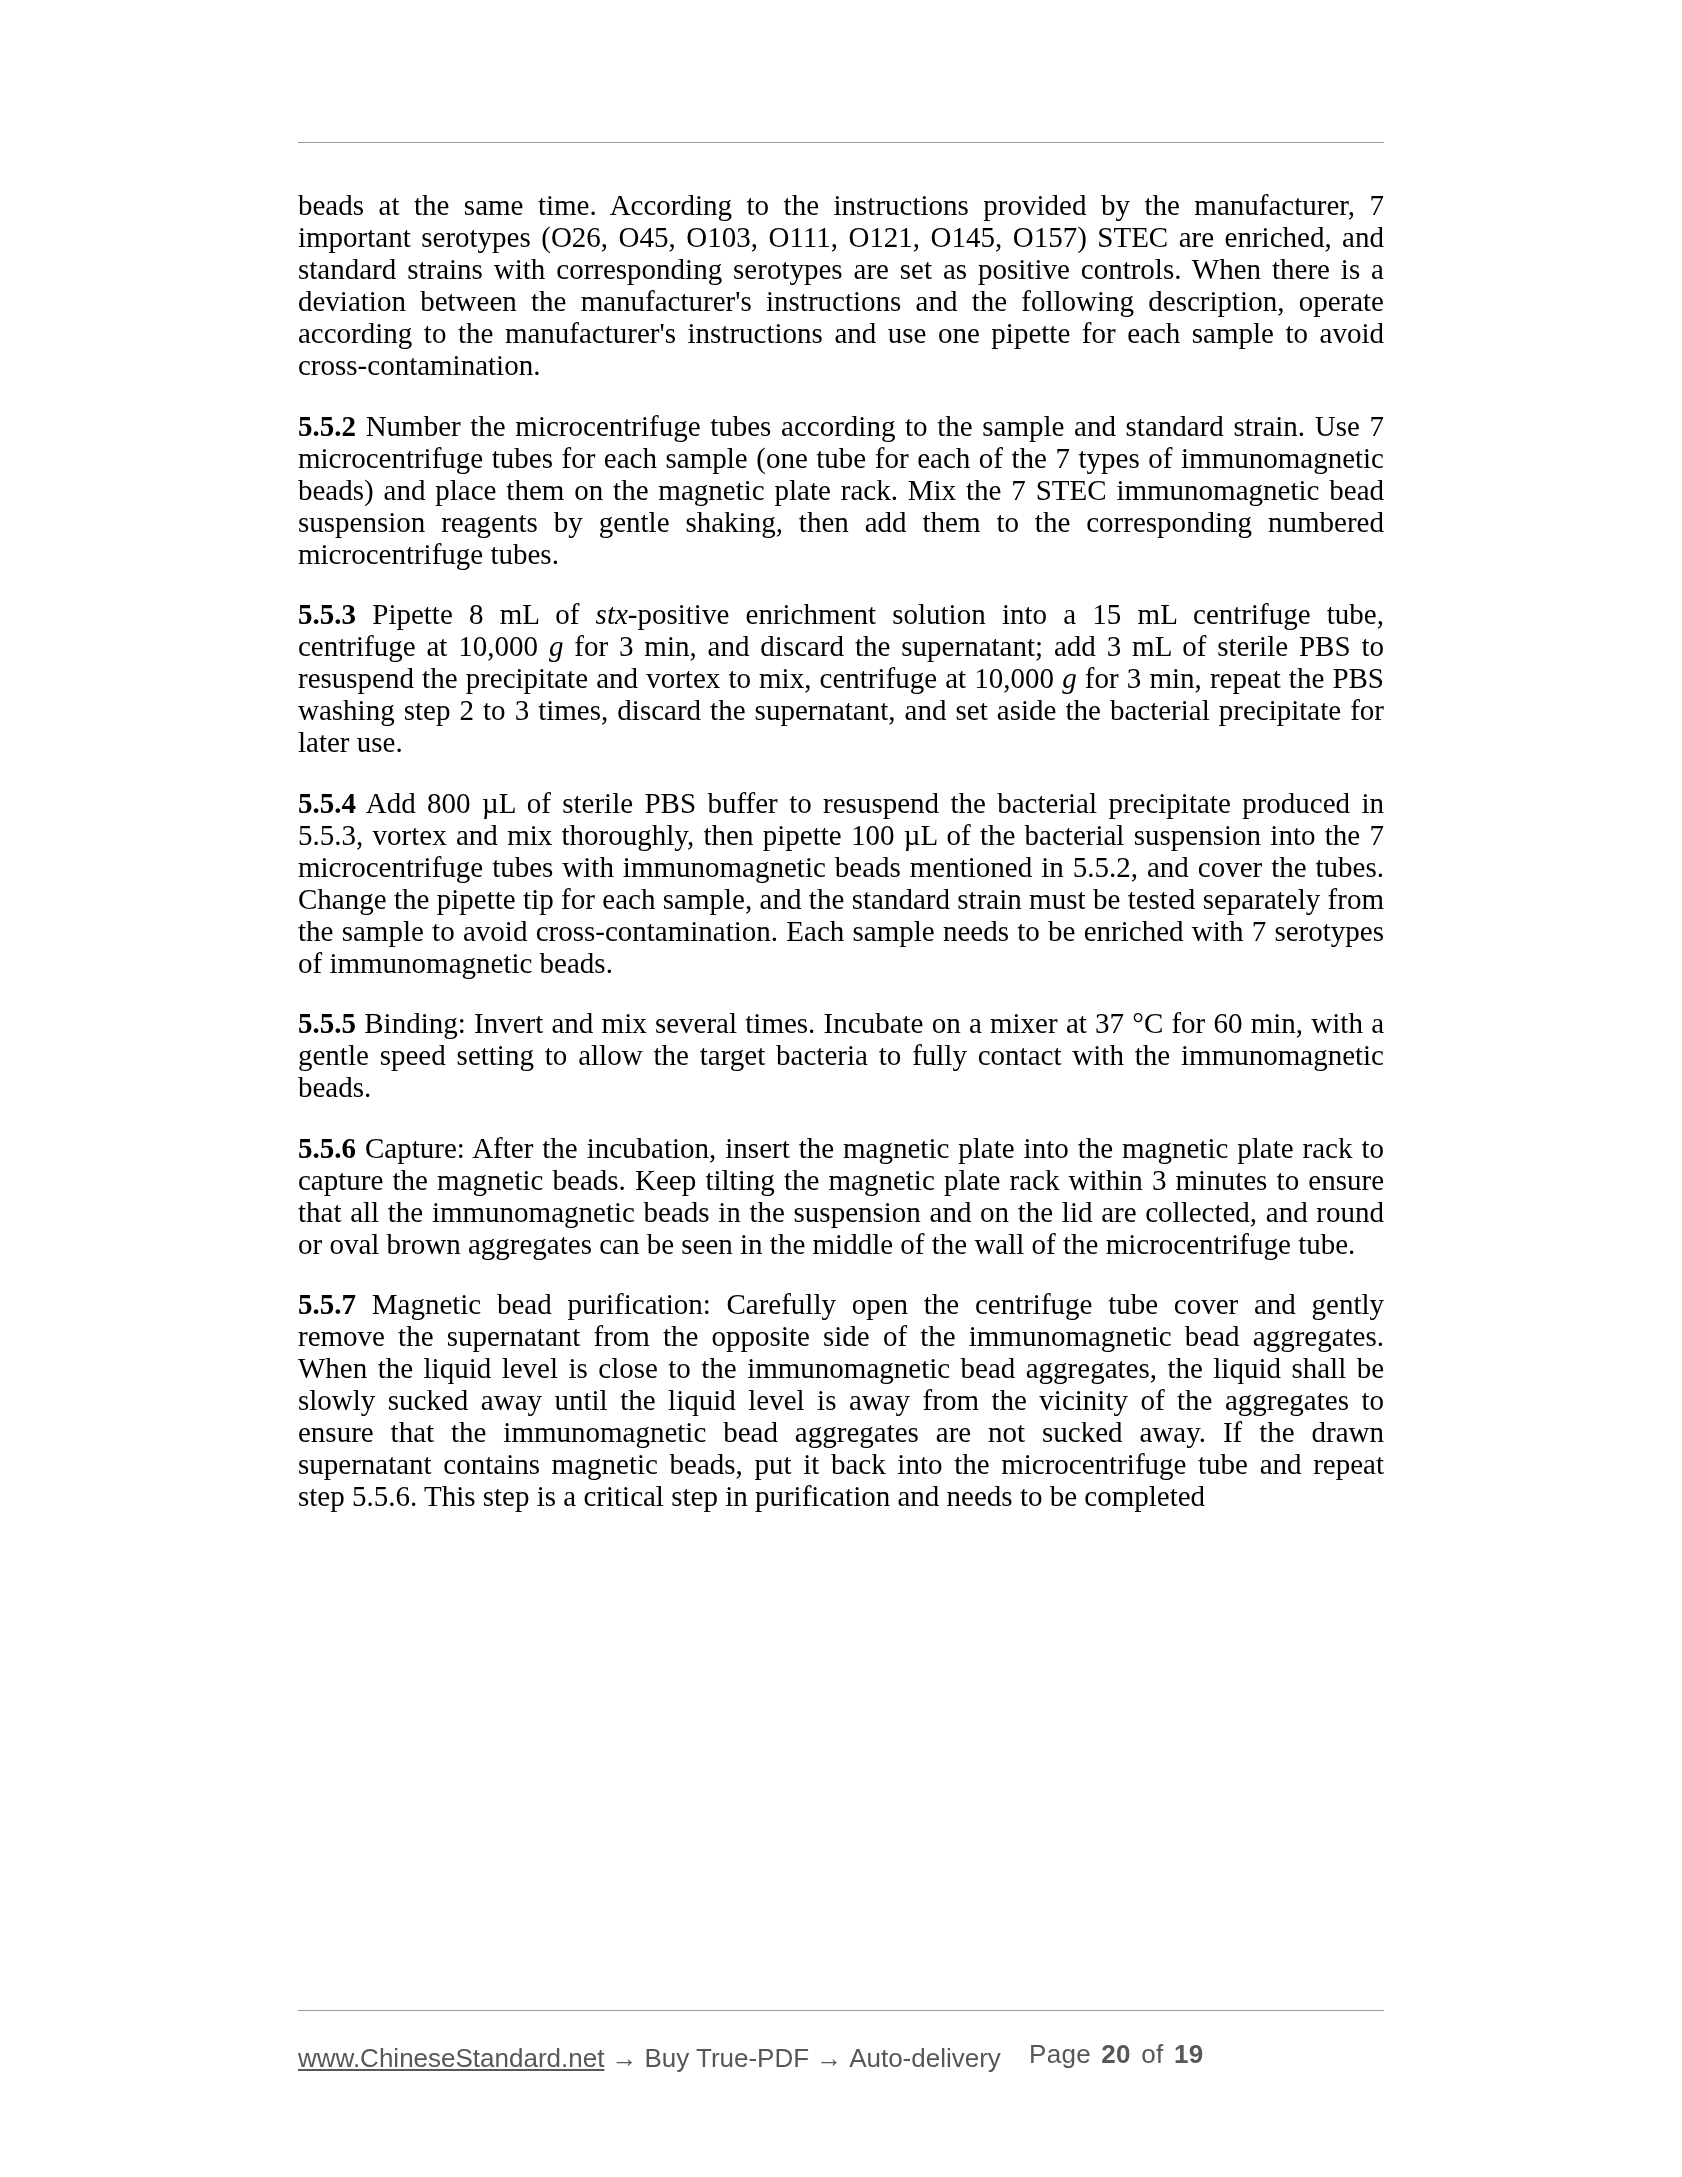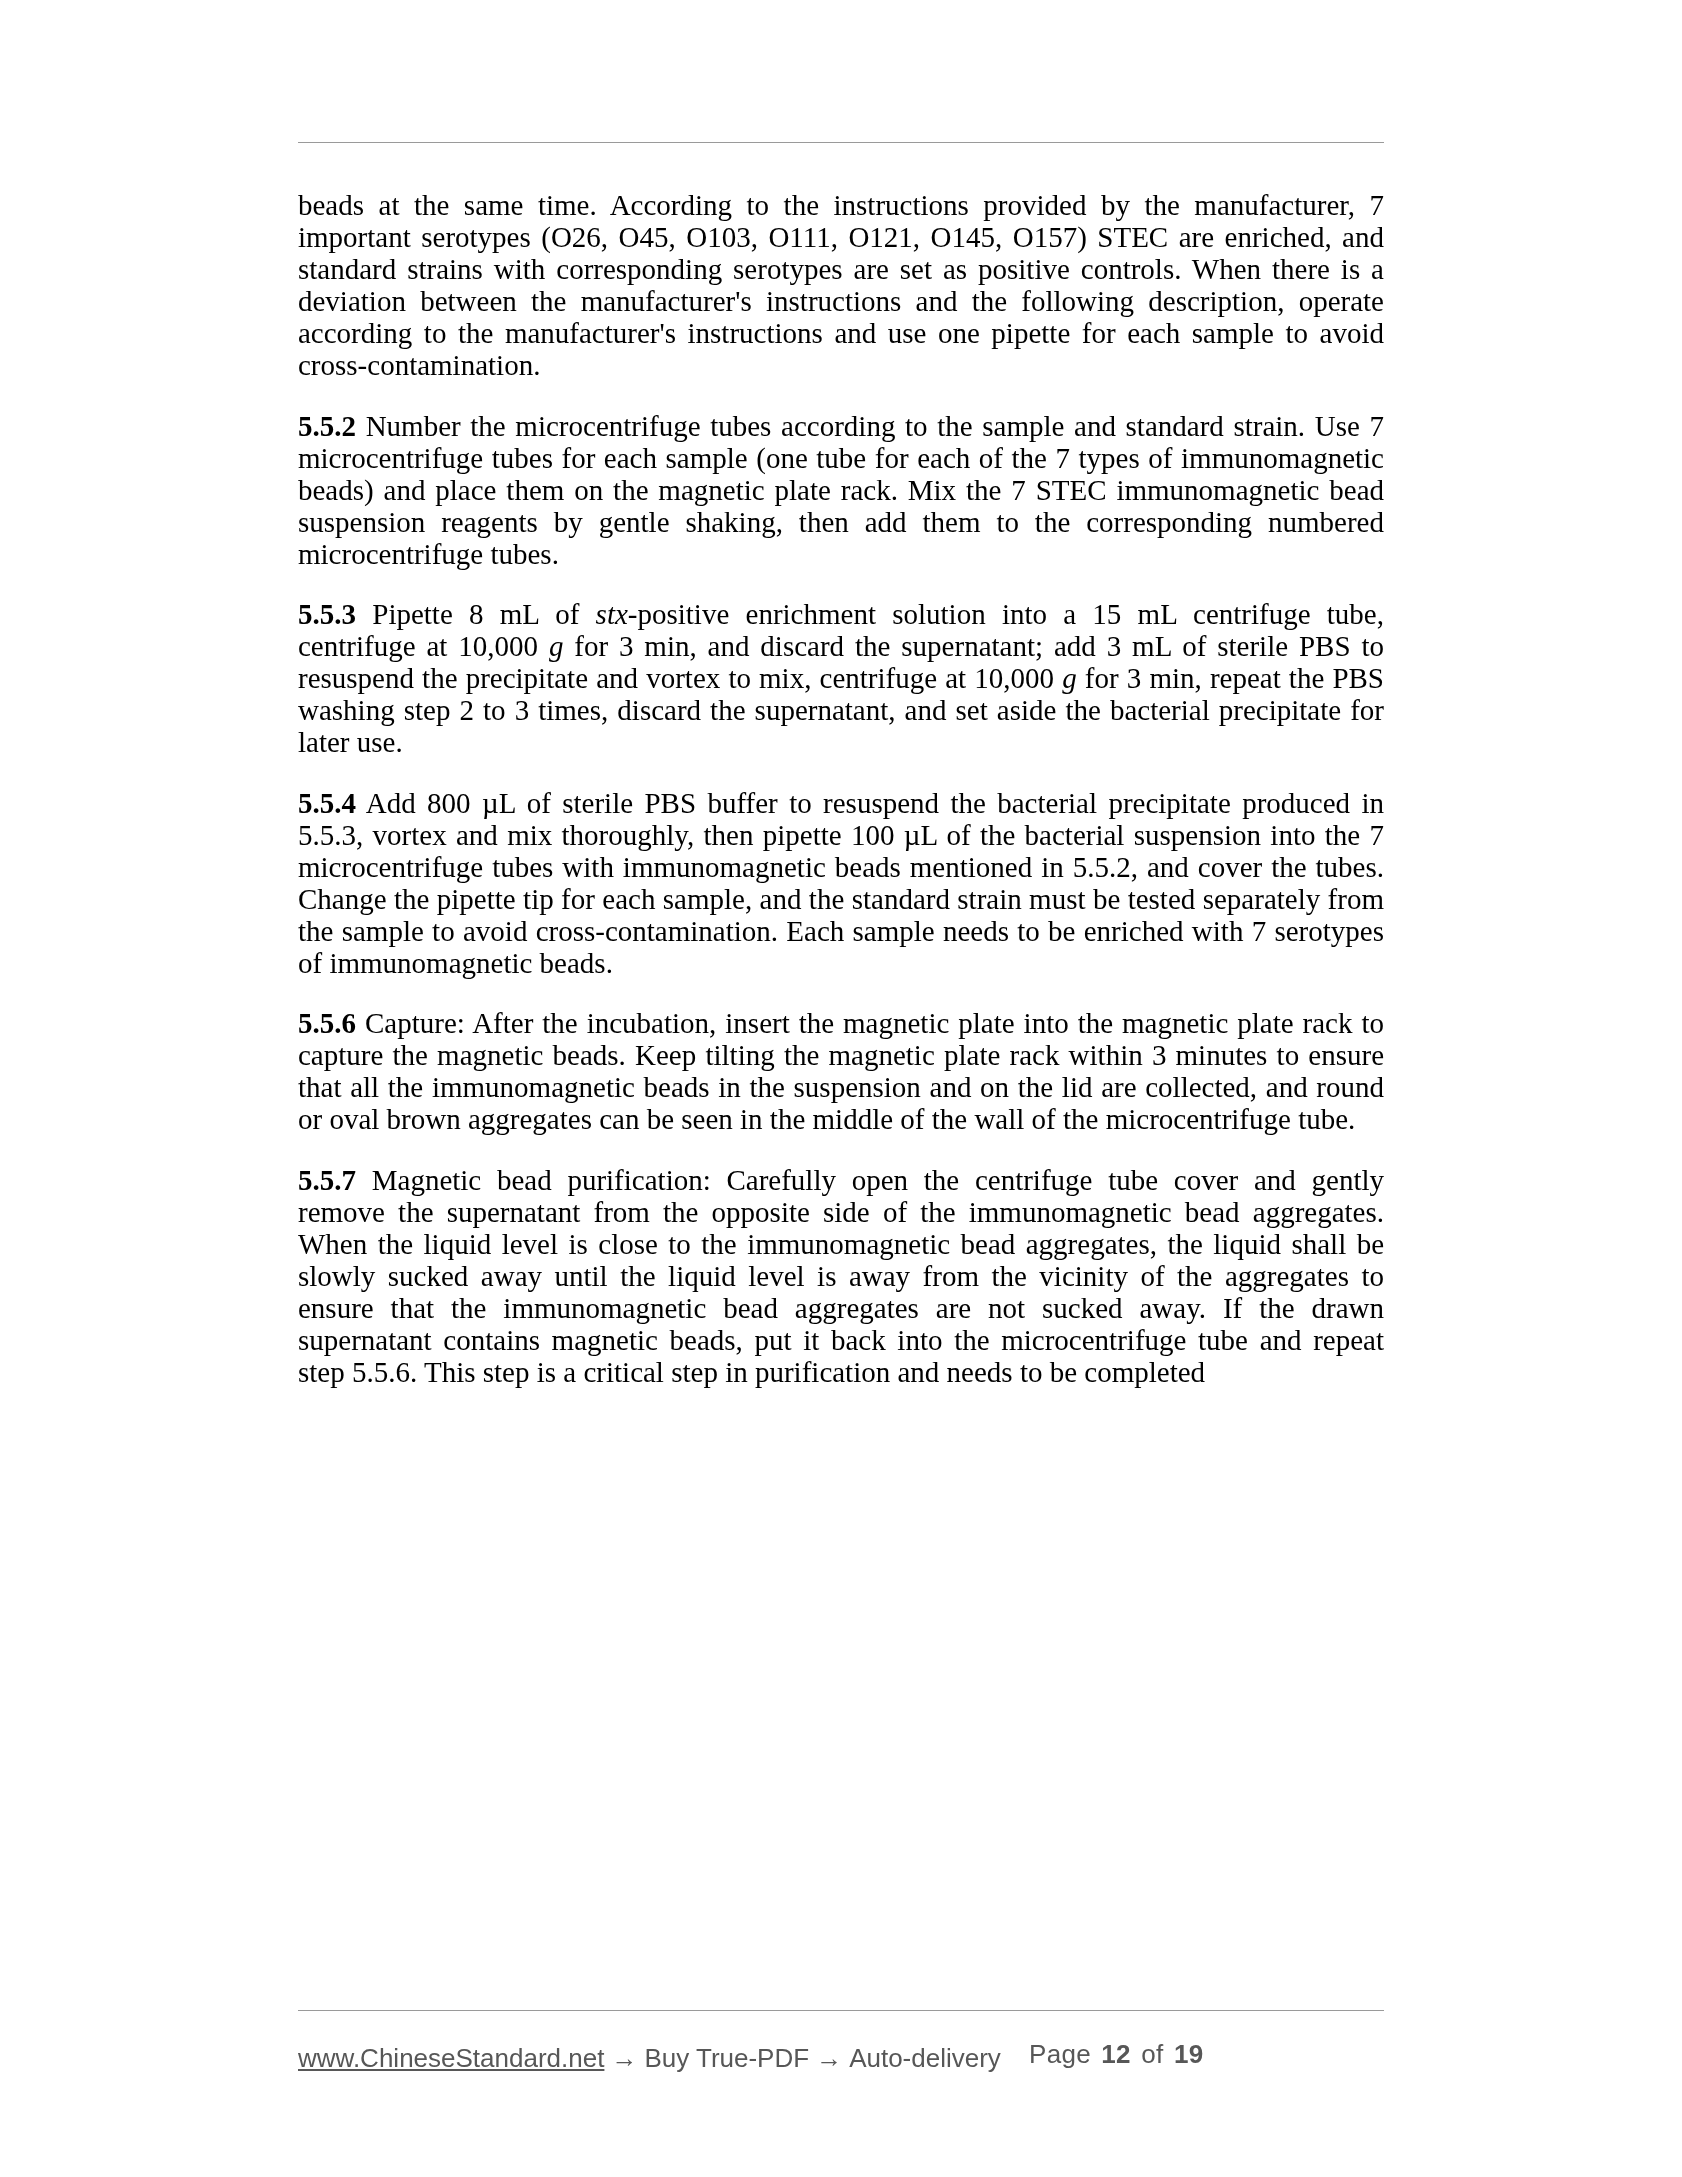--- a/index.html
+++ b/index.html
@@ -126,39 +126,40 @@
   <div class="content">
 
     <p class="para"><span>beads at the same time. According to the instructions provided by the manufacturer, 7 important serotypes (O26, O45, O103, O111, O121, O145, O157) STEC are enriched, and standard strains with corresponding serotypes are set as positive controls. When there is a deviation between the manufacturer's instructions and the following description, operate according to the manufacturer's instructions and use one pipette for each sample to avoid cross-contamination.</span></p>
 
     <p class="para"><span class="num">5.5.2</span> <span>Number the microcentrifuge tubes according to the sample and standard strain. Use 7 microcentrifuge tubes for each sample (one tube for each of the 7 types of immunomagnetic beads) and place them on the magnetic plate rack. Mix the 7 STEC immunomagnetic bead suspension reagents by gentle shaking, then add them to the corresponding numbered microcentrifuge tubes.</span></p>
 
     <p class="para"><span class="num">5.5.3</span> <span>Pipette 8 mL of </span><span class="ital">stx</span><span>-positive enrichment solution into a 15 mL centrifuge tube, centrifuge at 10,000 </span><span class="ital">g</span><span> for 3 min, and discard the supernatant; add 3 mL of sterile PBS to resuspend the precipitate and vortex to mix, centrifuge at 10,000 </span><span class="ital">g</span><span> for 3 min, repeat the PBS washing step 2 to 3 times, discard the supernatant, and set aside the bacterial precipitate for later use.</span></p>
 
     <p class="para"><span class="num">5.5.4</span> <span>Add 800 µL of sterile PBS buffer to resuspend the bacterial precipitate produced in 5.5.3, vortex and mix thoroughly, then pipette 100 µL of the bacterial suspension into the 7 microcentrifuge tubes with immunomagnetic beads mentioned in 5.5.2, and cover the tubes. Change the pipette tip for each sample, and the standard strain must be tested separately from the sample to avoid cross-contamination. Each sample needs to be enriched with 7 serotypes of immunomagnetic beads.</span></p>
 
+    <p class="para"><span class="num">5.5.5</span> <span>Binding: Invert and mix several times. Incubate on a mixer at 37 °C for 60 min, with a gentle speed setting to allow the target bacteria to fully contact with the immunomagnetic beads.</span></p>
 
     <p class="para"><span class="num">5.5.6</span> <span>Capture: After the incubation, insert the magnetic plate into the magnetic plate rack to capture the magnetic beads. Keep tilting the magnetic plate rack within 3 minutes to ensure that all the immunomagnetic beads in the suspension and on the lid are collected, and round or oval brown aggregates can be seen in the middle of the wall of the microcentrifuge tube.</span></p>
 
     <p class="para"><span class="num">5.5.7</span> <span>Magnetic bead purification: Carefully open the centrifuge tube cover and gently remove the supernatant from the opposite side of the immunomagnetic bead aggregates. When the liquid level is close to the immunomagnetic bead aggregates, the liquid shall be slowly sucked away until the liquid level is away from the vicinity of the aggregates to ensure that the immunomagnetic bead aggregates are not sucked away. If the drawn supernatant contains magnetic beads, put it back into the microcentrifuge tube and repeat step 5.5.6. This step is a critical step in purification and needs to be completed</span></p>
 
   </div>
 
   <div class="foot-rule"></div>
 
   <div class="footer">
     <div class="footer-left">
       <a class="footer-url" href="#">www.ChineseStandard.net</a>
       <span class="footer-sep">→</span>
       <span>Buy True-PDF</span>
       <span class="footer-sep">→</span>
       <span>Auto-delivery</span>
     </div>
     <div class="footer-right">
       <span class="lbl">Page</span>
-      <span class="numv">12</span>
+      <span class="numv">20</span>
       <span class="of">of</span>
       <span class="numv">19</span>
     </div>
   </div>
 
 </div>
 
 
 </body></html>

